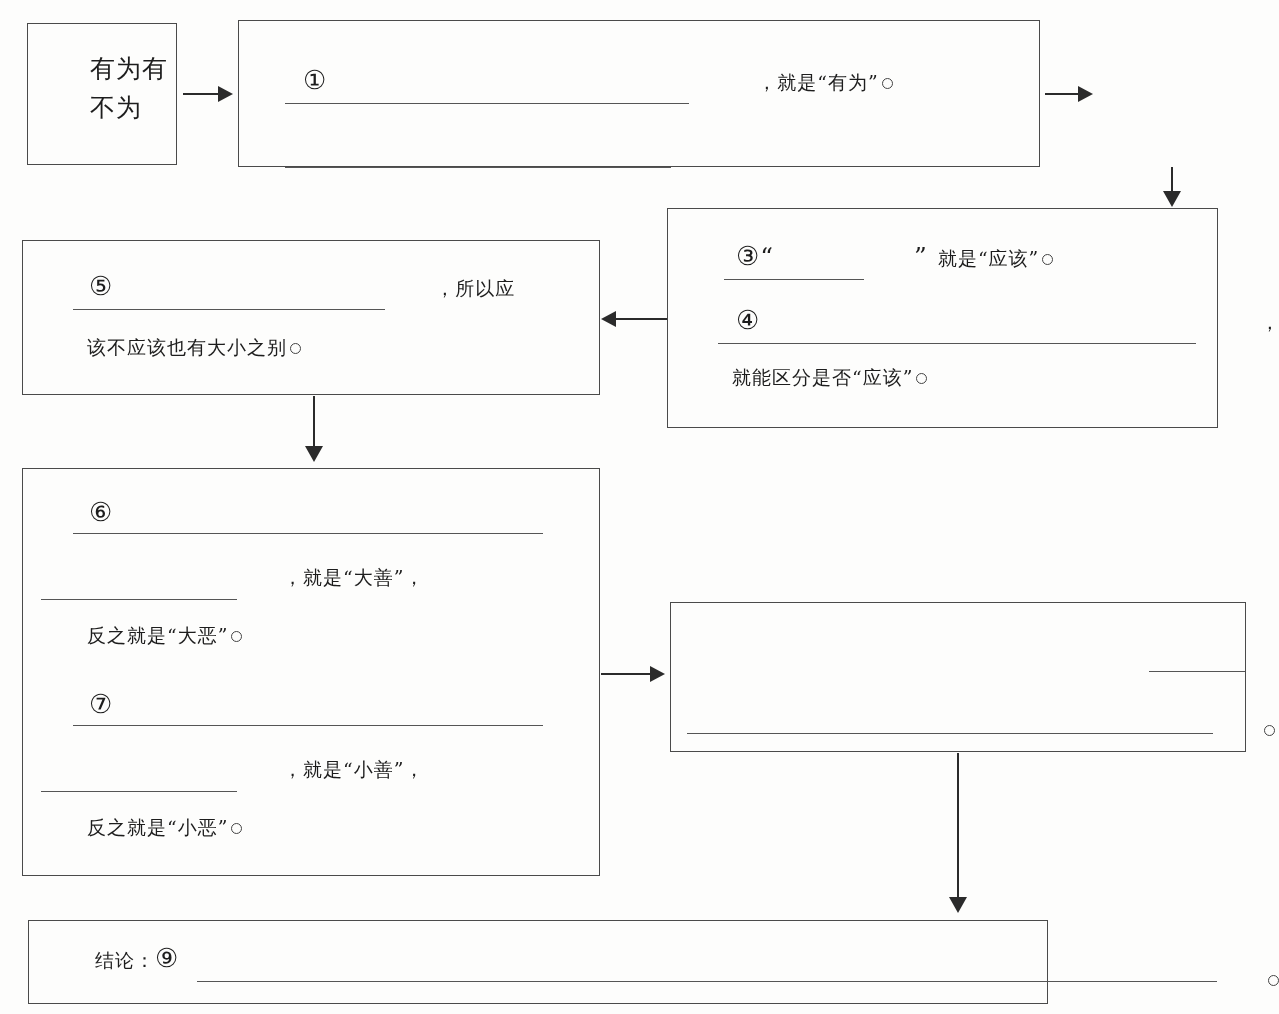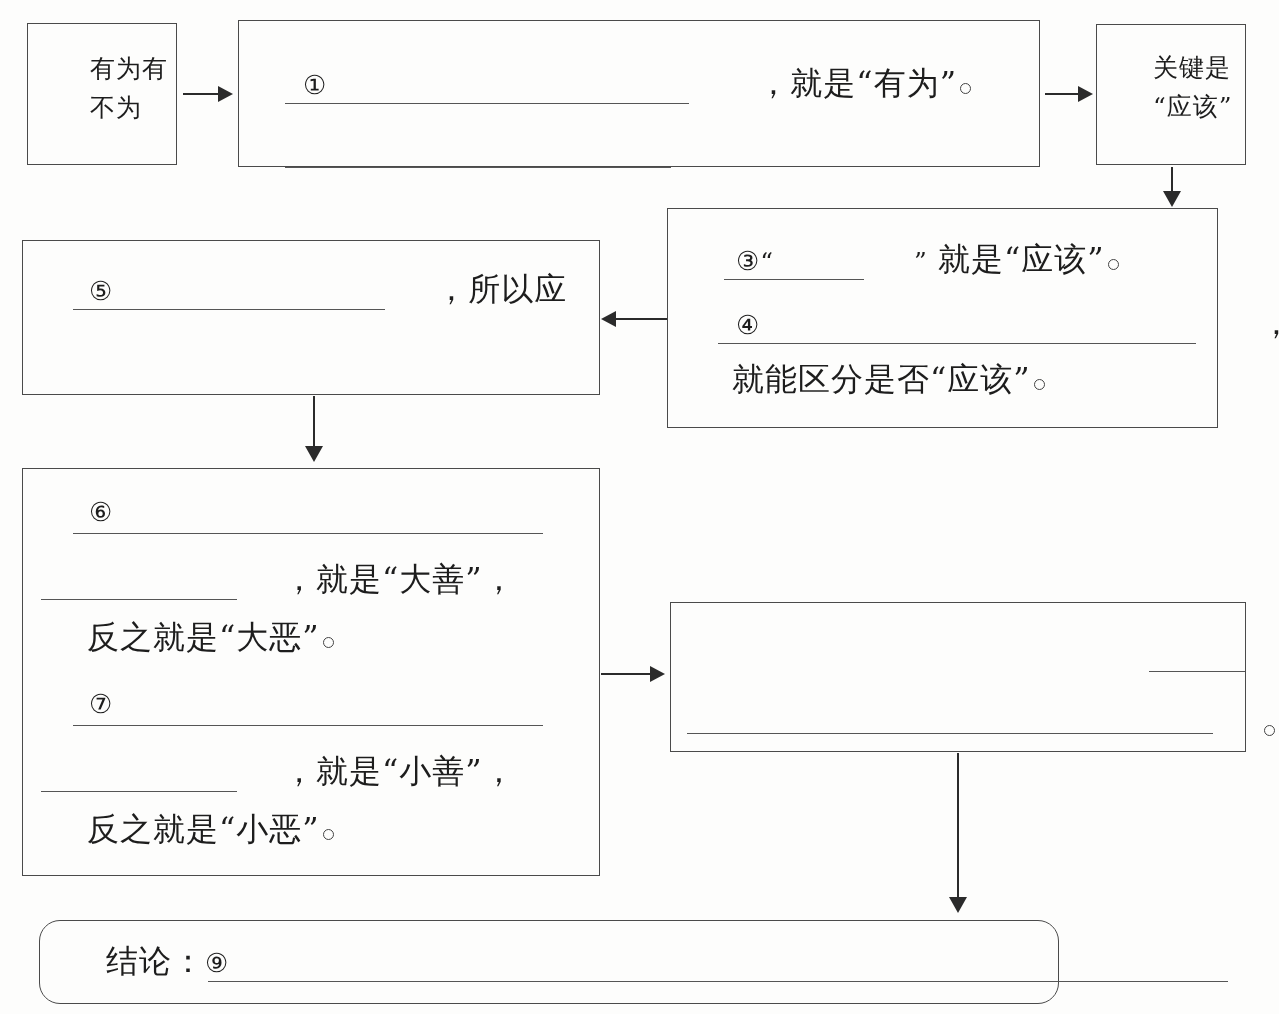--- a/index.html
+++ b/index.html
@@ -30,21 +30,21 @@
     letter-spacing: 0.04em;
     margin-left: 44px;
   }
   
   .line {
     position: absolute;
     white-space: nowrap;
     font-size: 25px;
     line-height: 1;
   }
-  .cjk { font-size: 32px; }
+  .cjk { font-size: 19px; }
   .num {
     font-size: 26px;
     vertical-align: baseline;
   }
   
   .rule {
     position: absolute;
     height: 0;
     border-bottom: 1.3px solid #555;
   }
@@ -118,26 +118,20 @@
     <div class="rule" style="left:46px; top:82px; width:404px;"></div>
 
     <div class="rule" style="left:46px; top:146px; width:386px;"></div>
   </div>
 
   <div>
     <div class="arr-line-h" style="left:1045px; top:93px; width:36px;"></div>
     <div class="arr-head arr-right" style="left:1078px; top:86px;"></div>
   </div>
 
-  <div class="box" style="left:1096px; top:24px; width:150px; height:141px;">
-    <div class="txt stack" style="left:12px; top:24px;">
-      <div>关键是</div>
-      <div>“应该”</div>
-    </div>
-  </div>
 
   <div>
     <div class="arr-line-v" style="left:1171px; top:167px; height:28px;"></div>
     <div class="arr-head arr-down" style="left:1163px; top:191px;"></div>
   </div>
 
   <div class="box" style="left:667px; top:208px; width:551px; height:220px;">
 
     <div class="txt line" style="left:24px; top:34px;">
       <span class="num">③</span><span>“</span><span style="display:inline-block;width:140px;"></span><span>”</span><span style="display:inline-block;width:10px;"></span><span class="cjk">就是“应该”</span><span class="period"></span>
@@ -158,20 +152,23 @@
     <div class="arr-line-h" style="left:615px; top:318px; width:52px;"></div>
     <div class="arr-head arr-left" style="left:601px; top:311px;"></div>
   </div>
 
   <div class="box" style="left:22px; top:240px; width:578px; height:155px;padding-left:14px;">
     <div class="txt line" style="left:22px; top:32px;">
       <span class="num">⑤</span><span style="display:inline-block;width:322px;"></span><span class="cjk">，所以应</span>
     </div>
     <div class="rule" style="left:50px; top:68px; width:312px;"></div>
 
+    <div class="txt line" style="left:20px; top:92px;">
+      <span class="cjk">该不应该也有大小之别</span><span class="period"></span>
+    </div>
   </div>
 
   <div>
     <div class="arr-line-v" style="left:313px; top:396px; height:52px;"></div>
     <div class="arr-head arr-down" style="left:305px; top:446px;"></div>
   </div>
 
   <div class="box" style="left:22px; top:468px; width:578px; height:408px;">
 
     <div class="txt line" style="left:22px; top:30px;">
@@ -215,21 +212,21 @@
     <div class="txt line" style="left:546px; top:112px;">
       <span class="period"></span>
     </div>
   </div>
 
   <div>
     <div class="arr-line-v" style="left:957px; top:753px; height:146px;"></div>
     <div class="arr-head arr-down" style="left:949px; top:897px;"></div>
   </div>
 
-  <div class="box" style="left:39px; top:920px; width:1020px; height:84px;border-radius:21px;">
+  <div class="box" style="left:28px; top:920px; width:1020px; height:84px;">
     <div class="txt line" style="left:22px; top:24px;">
       <span class="cjk">结论：</span><span class="num">⑨</span>
     </div>
     <div class="rule" style="left:168px; top:60px; width:1020px;"></div>
     <div class="txt line" style="left:1192px; top:44px;">
       <span class="period"></span>
     </div>
   </div>
 
 </div>

